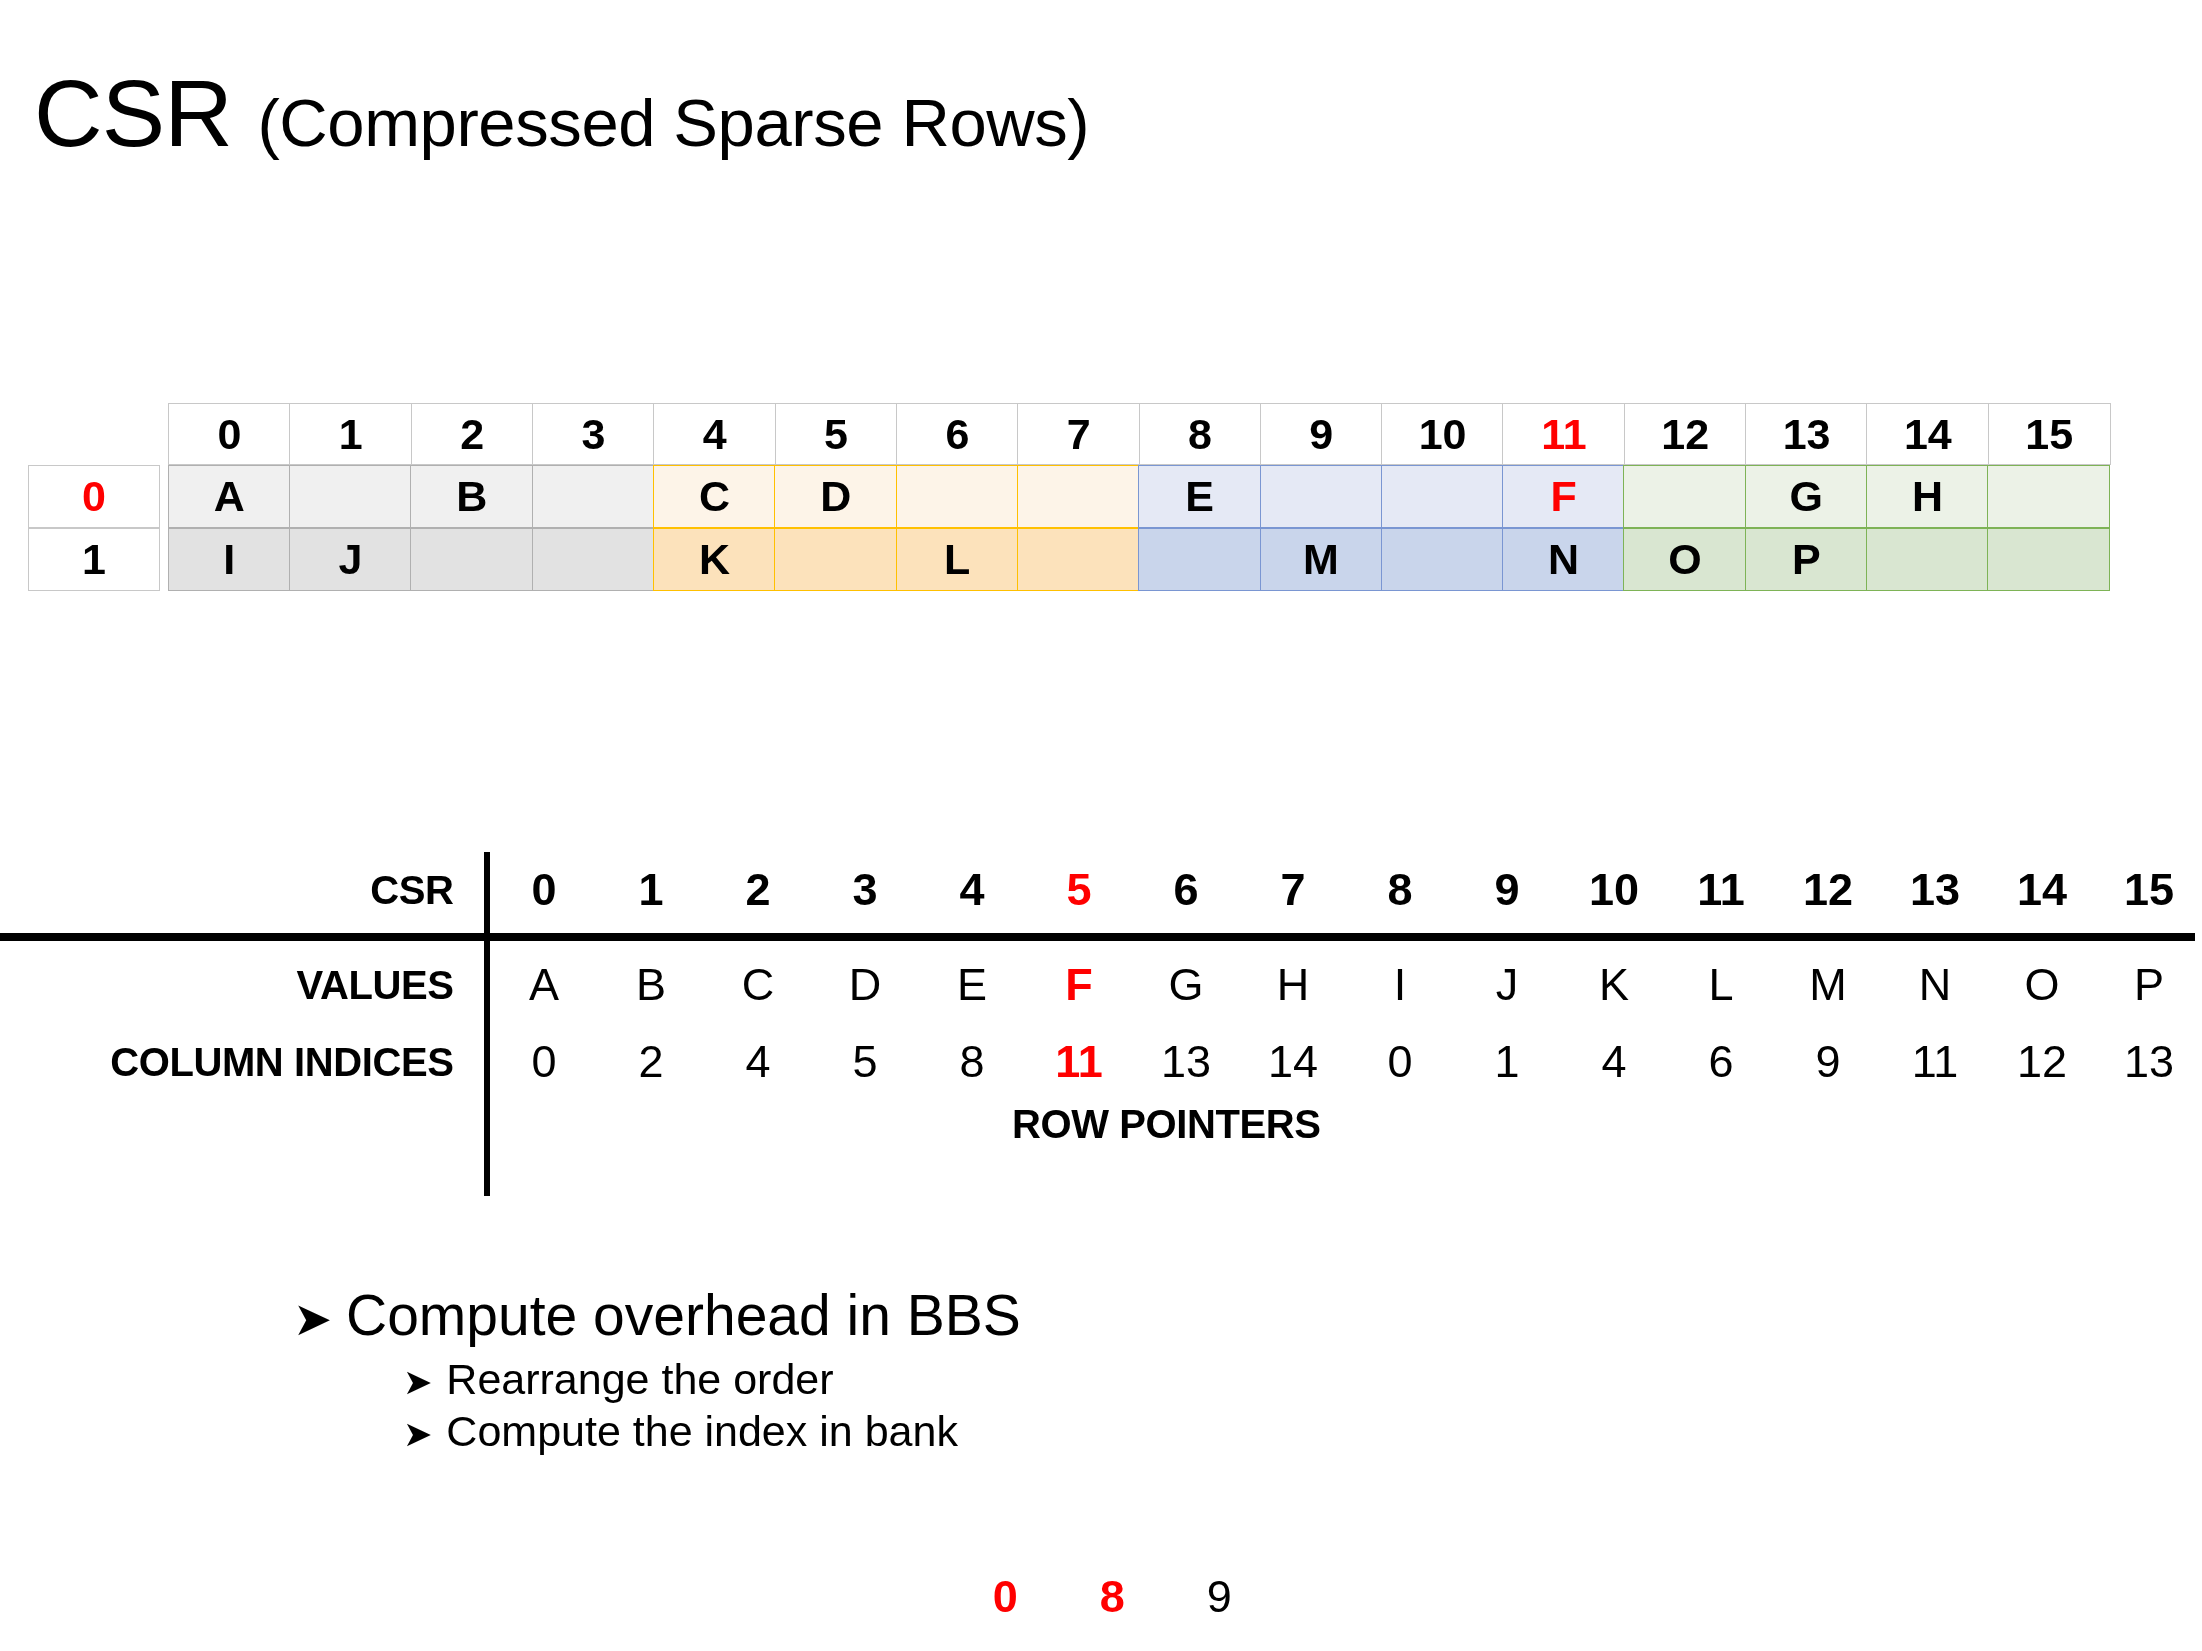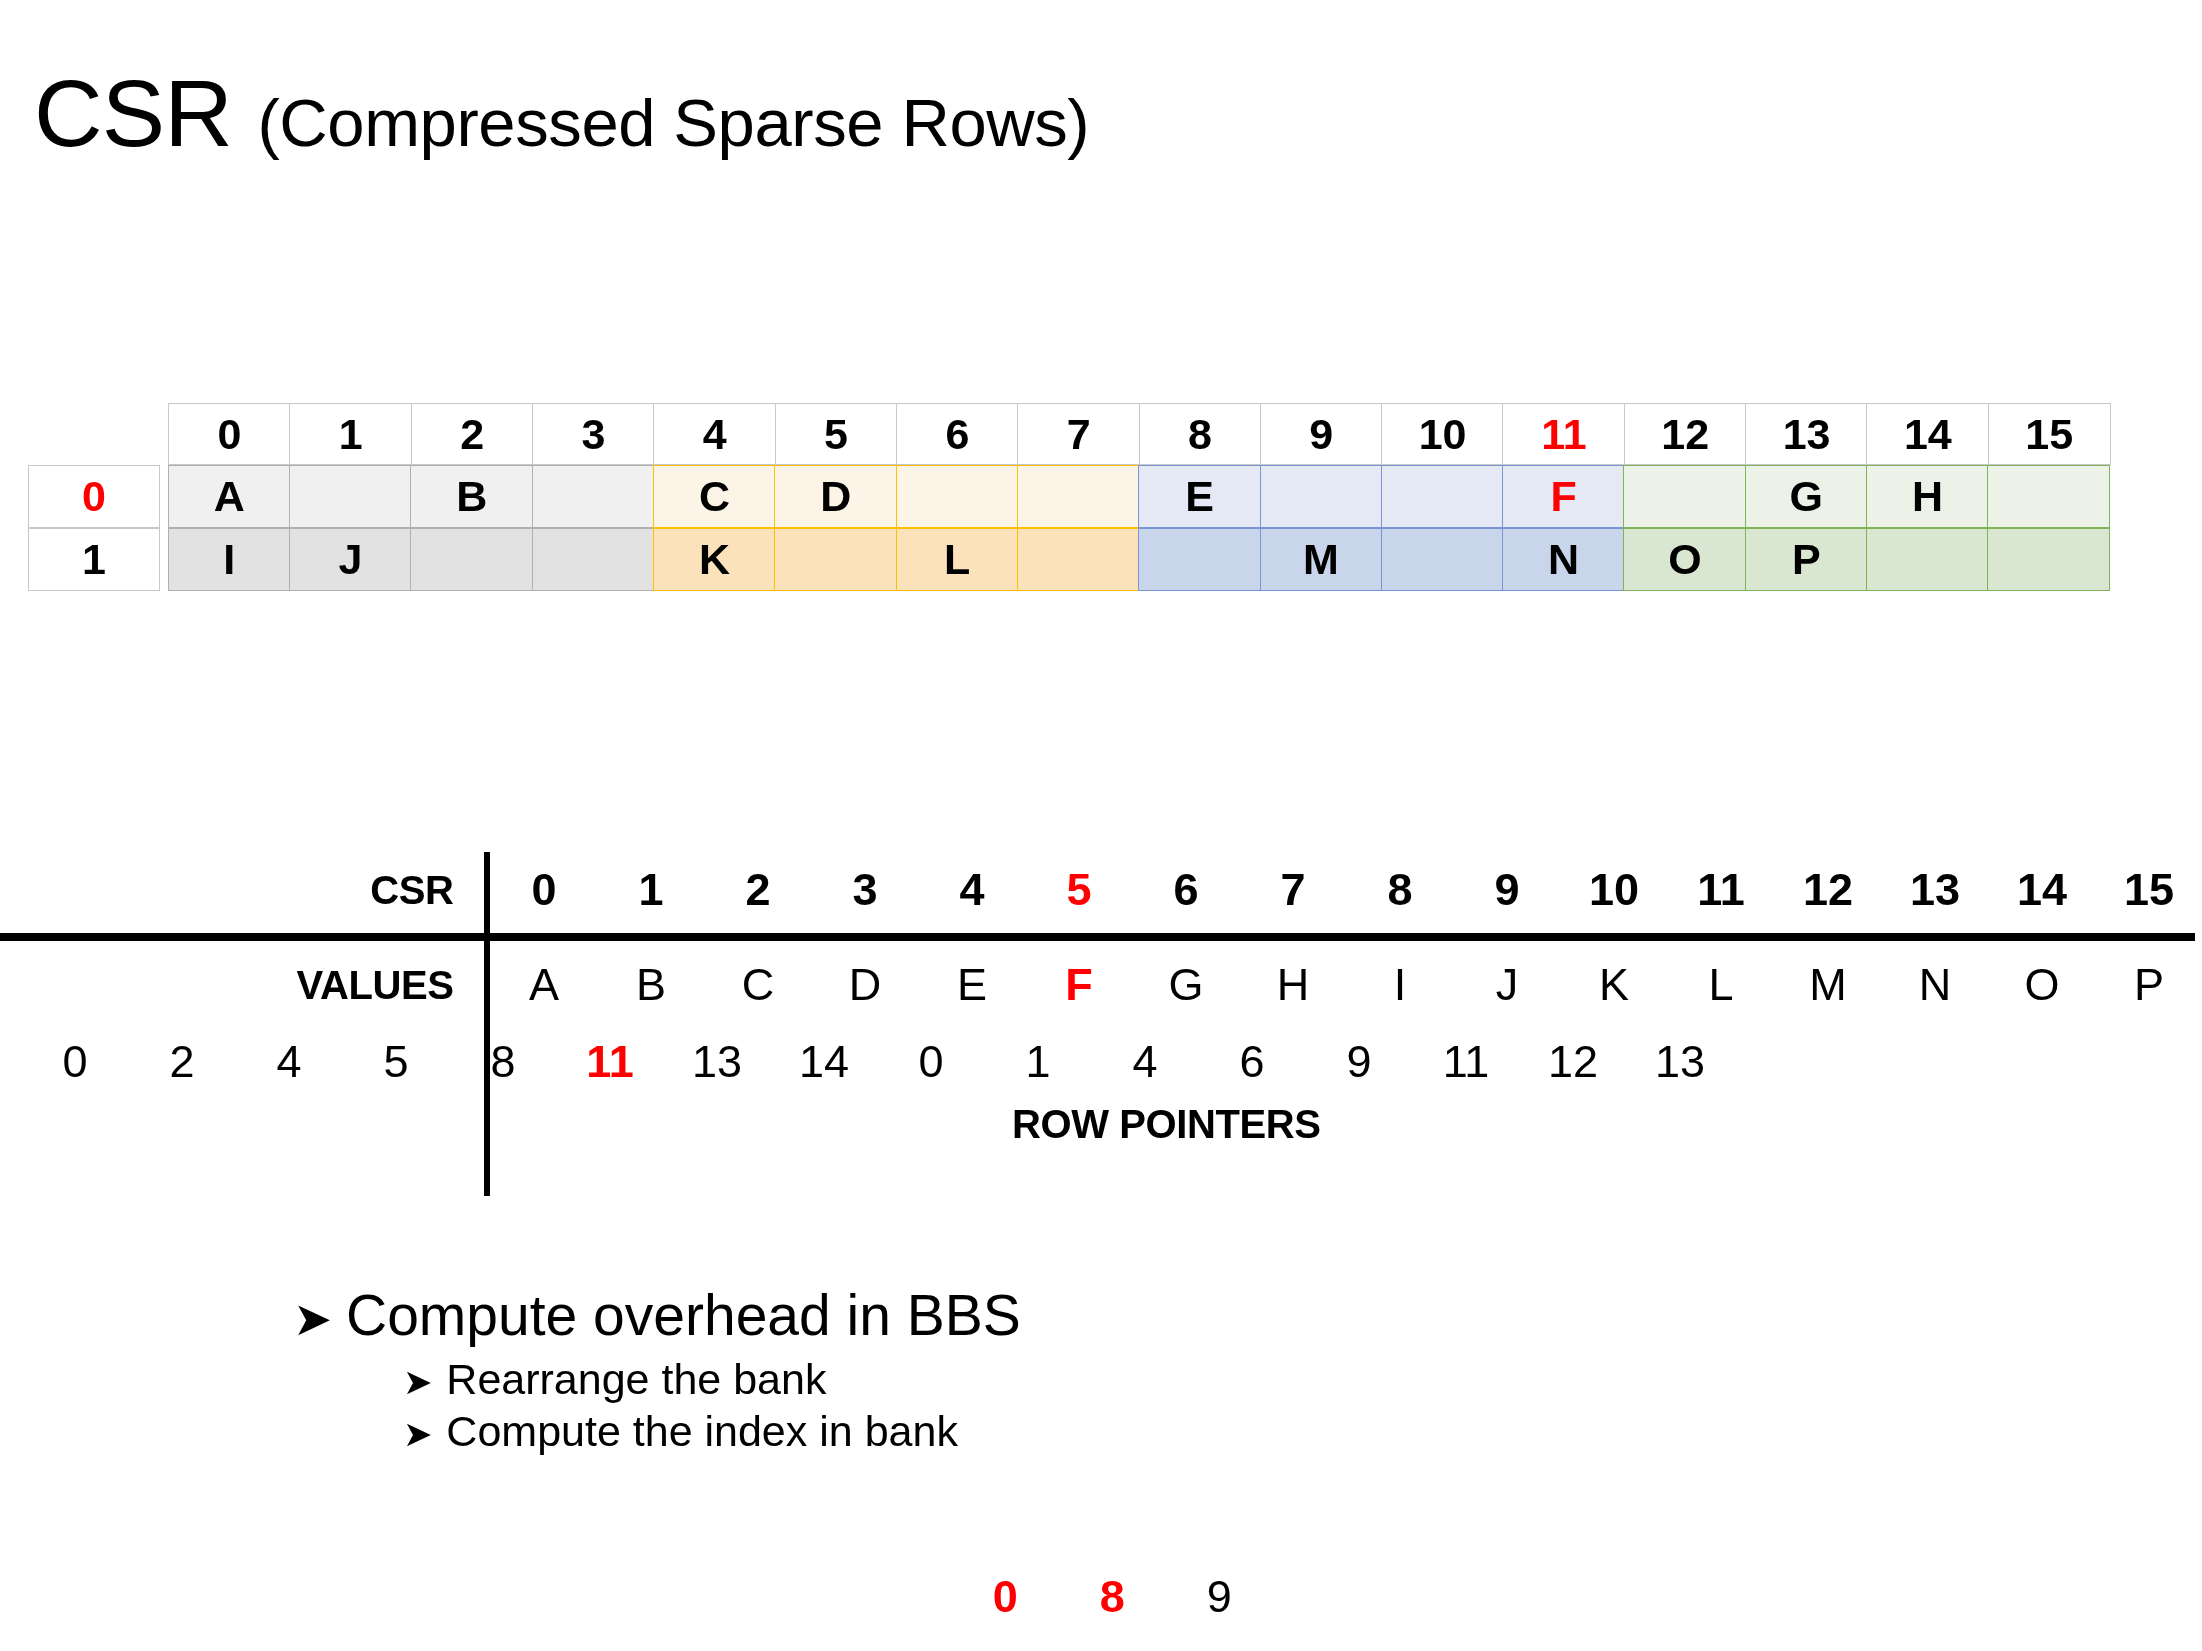--- a/index.html
+++ b/index.html
@@ -297,20 +297,21 @@
           <div class="csr-cell">K</div>
           <div class="csr-cell">L</div>
           <div class="csr-cell">M</div>
           <div class="csr-cell">N</div>
           <div class="csr-cell">O</div>
           <div class="csr-cell">P</div>
         </div>
     </div>
 
     <div class="csr-row" id="csr-row-colidx" style="top:172px;">
+      <div class="csr-label">COLUMN INDICES</div>
       <div class="csr-cells" id="csr-colidx-cells">
           <div class="csr-cell">0</div>
           <div class="csr-cell">2</div>
           <div class="csr-cell">4</div>
           <div class="csr-cell">5</div>
           <div class="csr-cell">8</div>
           <div class="csr-cell red">11</div>
           <div class="csr-cell">13</div>
           <div class="csr-cell">14</div>
           <div class="csr-cell">0</div>
@@ -334,21 +335,21 @@
     </div>
   </div>
 
   <div id="bullets">
     <div class="bullet bullet-l1">
       <span class="bullet-marker">➤</span>
       <span>Compute overhead in BBS</span>
     </div>
     <div class="bullet bullet-l2">
       <span class="bullet-marker">➤</span>
-      <span>Rearrange the bank</span>
+      <span>Rearrange the order</span>
     </div>
     <div class="bullet bullet-l2">
       <span class="bullet-marker">➤</span>
       <span>Compute the index in bank</span>
     </div>
   </div>
 
 </div>
 
 

